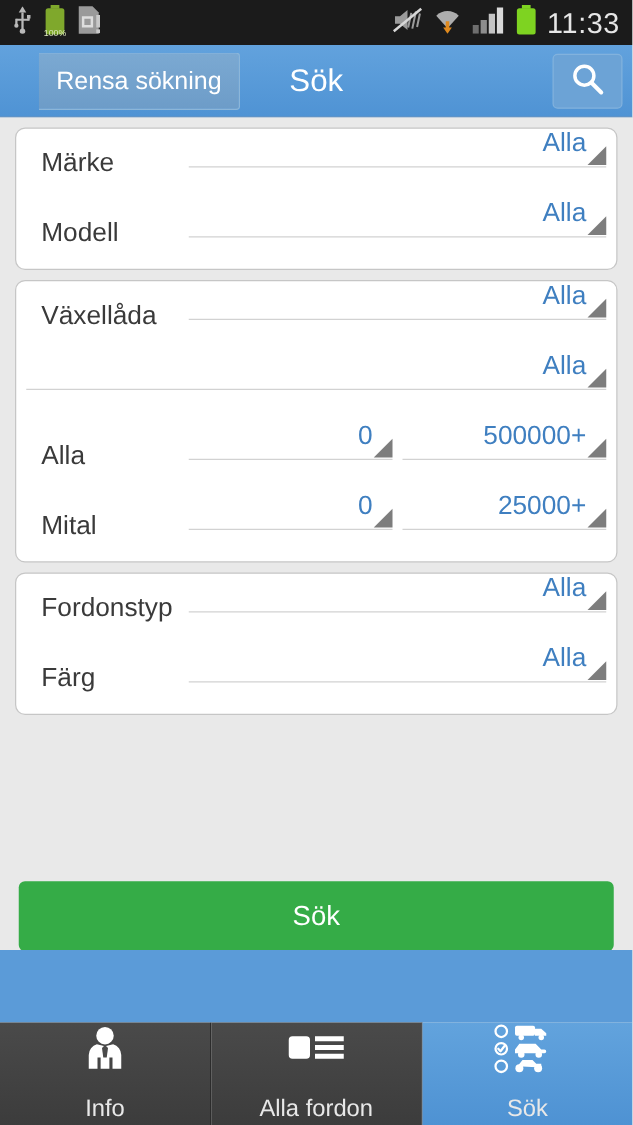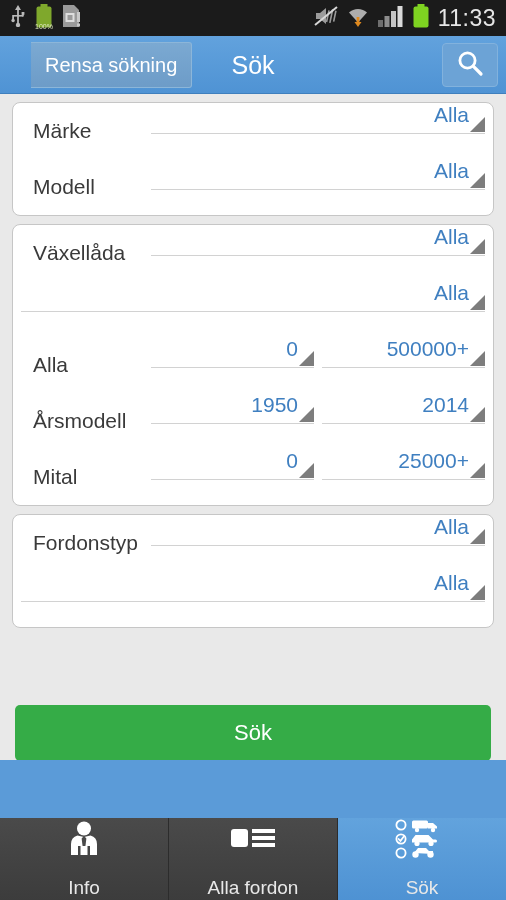--- a/index.html
+++ b/index.html
@@ -260,33 +260,20 @@
             <span class="val">0</span>
             <span class="caret"></span>
           </div>
           <div class="spinner">
             <span class="val">500000+</span>
             <span class="caret"></span>
           </div>
         </div>
       </div>
       <div class="row">
-        <div class="row-label">Årsmodell</div>
-        <div class="spinners">
-          <div class="spinner">
-            <span class="val">1950</span>
-            <span class="caret"></span>
-          </div>
-          <div class="spinner">
-            <span class="val">2014</span>
-            <span class="caret"></span>
-          </div>
-        </div>
-      </div>
-      <div class="row">
         <div class="row-label">Mital</div>
         <div class="spinners">
           <div class="spinner">
             <span class="val">0</span>
             <span class="caret"></span>
           </div>
           <div class="spinner">
             <span class="val">25000+</span>
             <span class="caret"></span>
           </div>
@@ -298,20 +285,21 @@
       <div class="row">
         <div class="row-label">Fordonstyp</div>
         <div class="spinners">
           <div class="spinner">
             <span class="val">Alla</span>
             <span class="caret"></span>
           </div>
         </div>
       </div>
       <div class="row">
+        <div class="row-label">Färg</div>
         <div class="spinners">
           <div class="spinner">
             <span class="val">Alla</span>
             <span class="caret"></span>
           </div>
         </div>
       </div>
     </div>
 
   </div>

